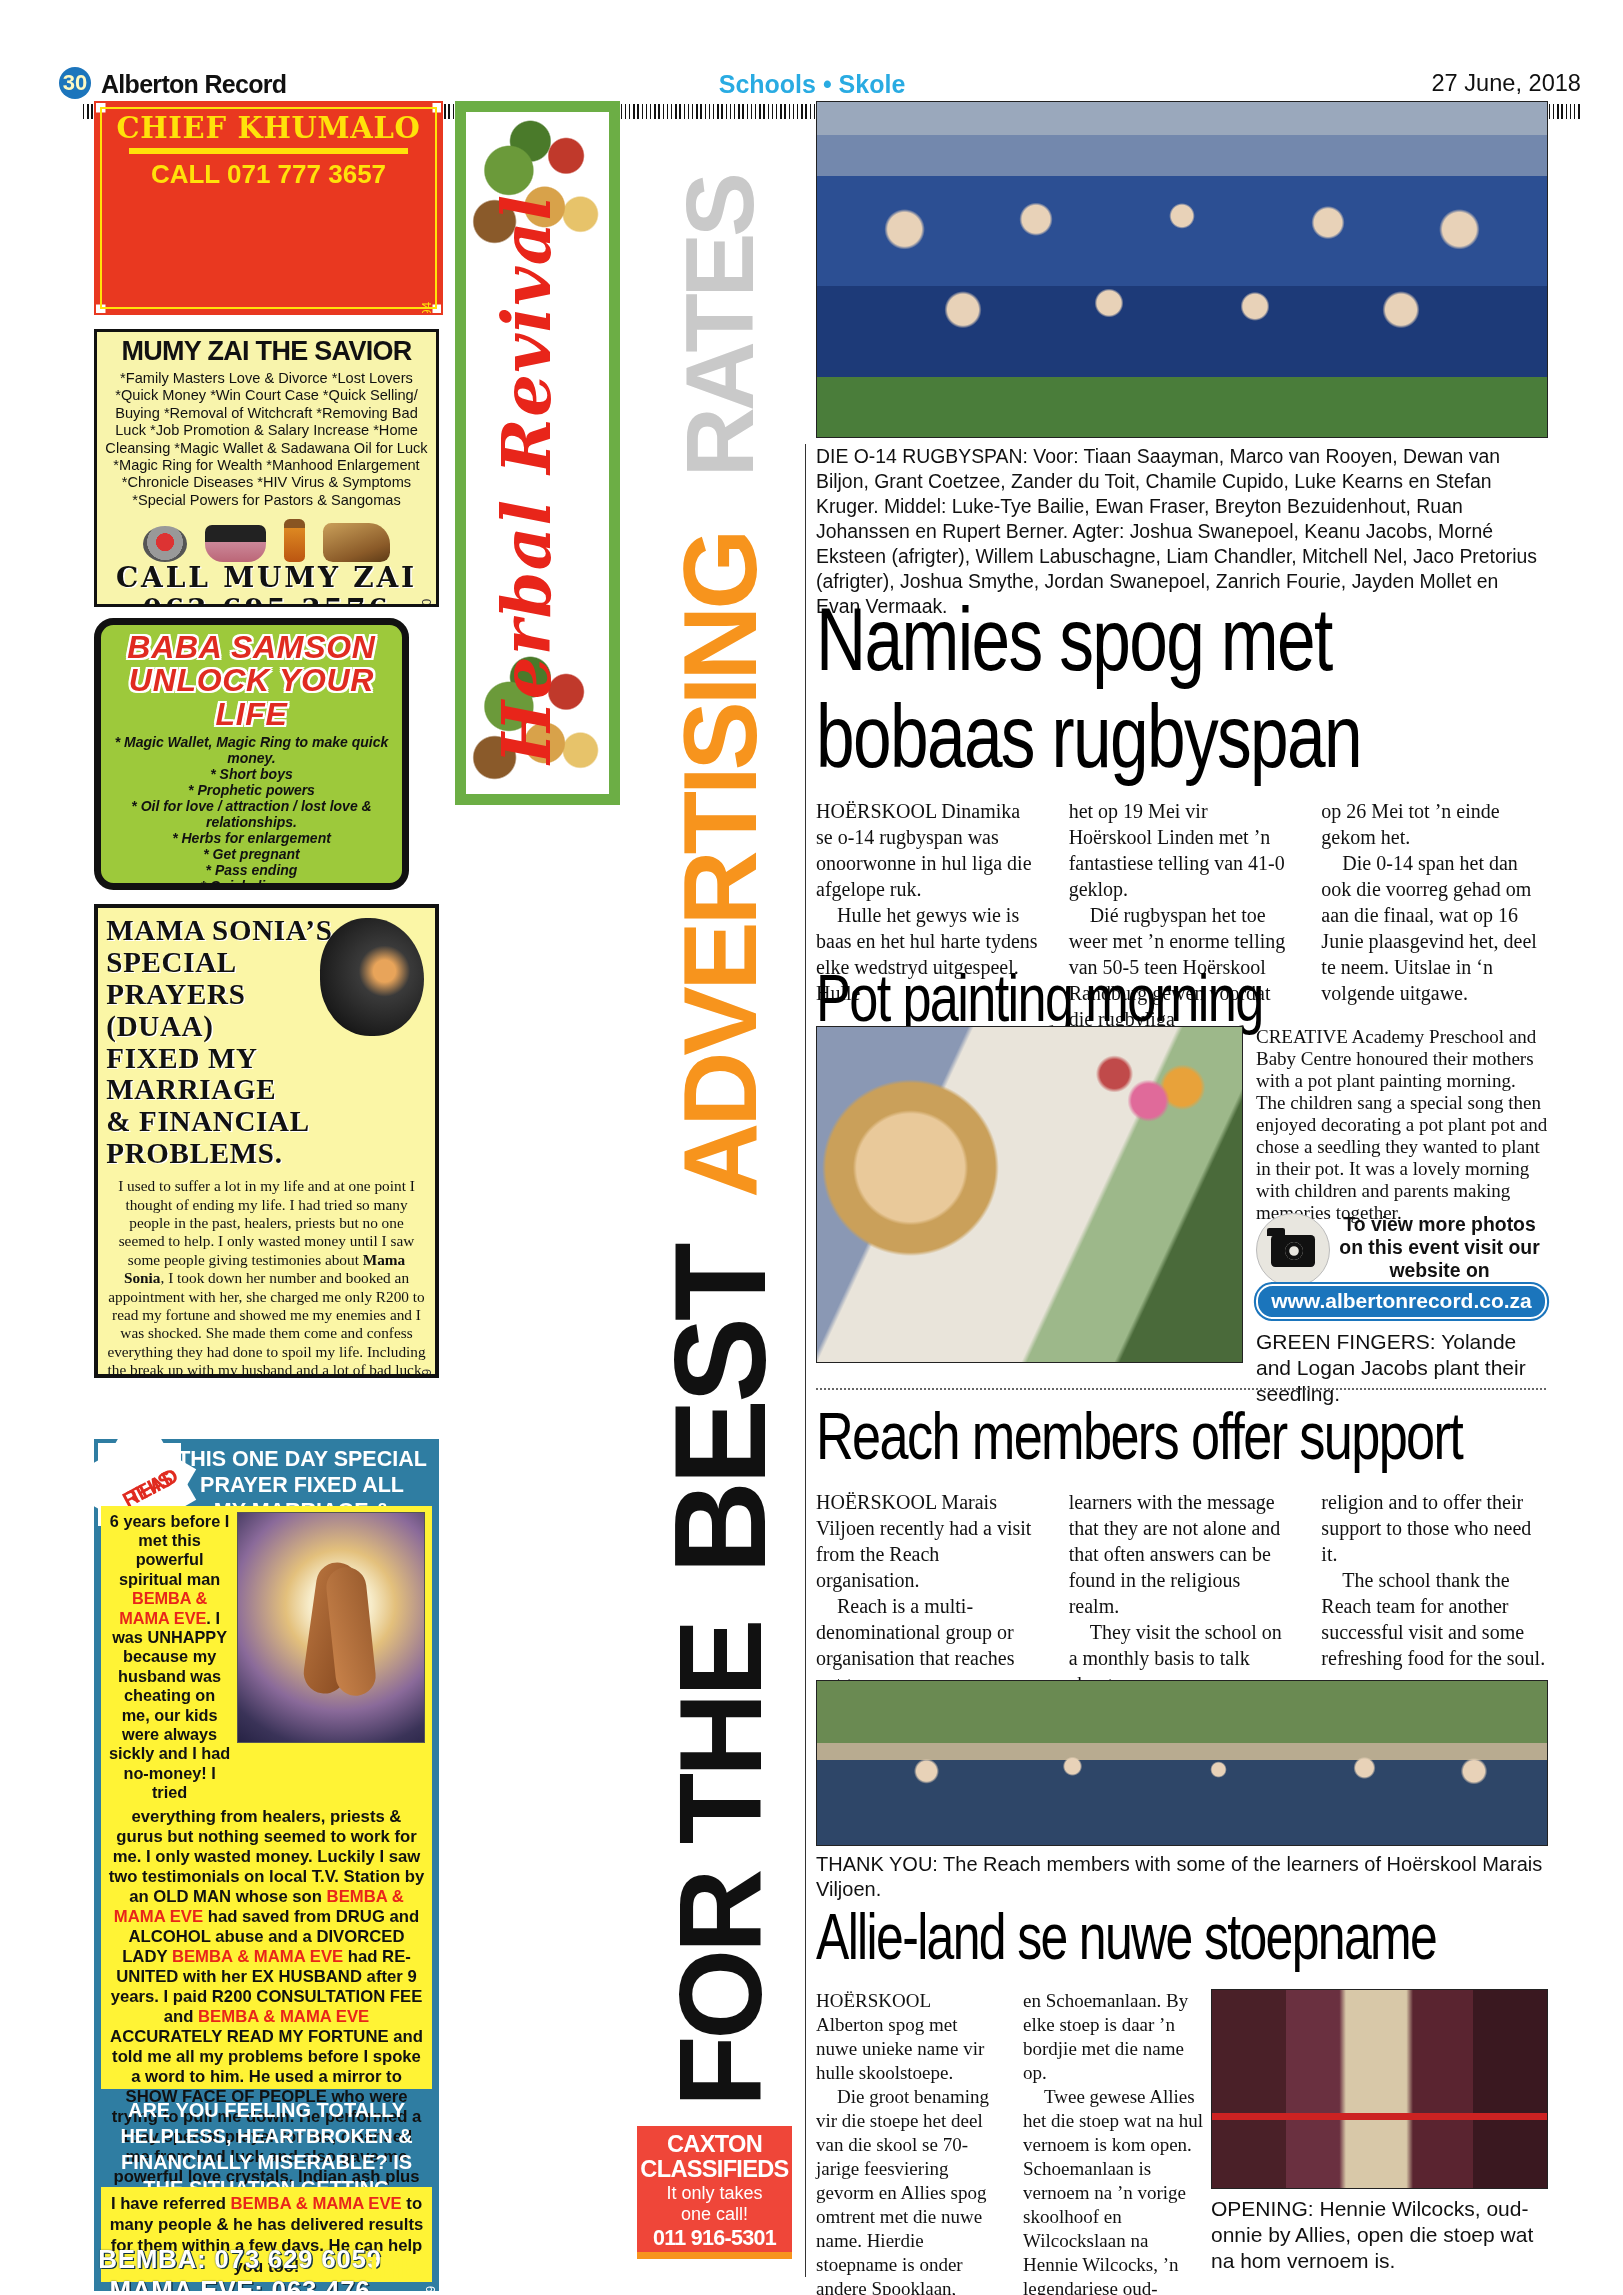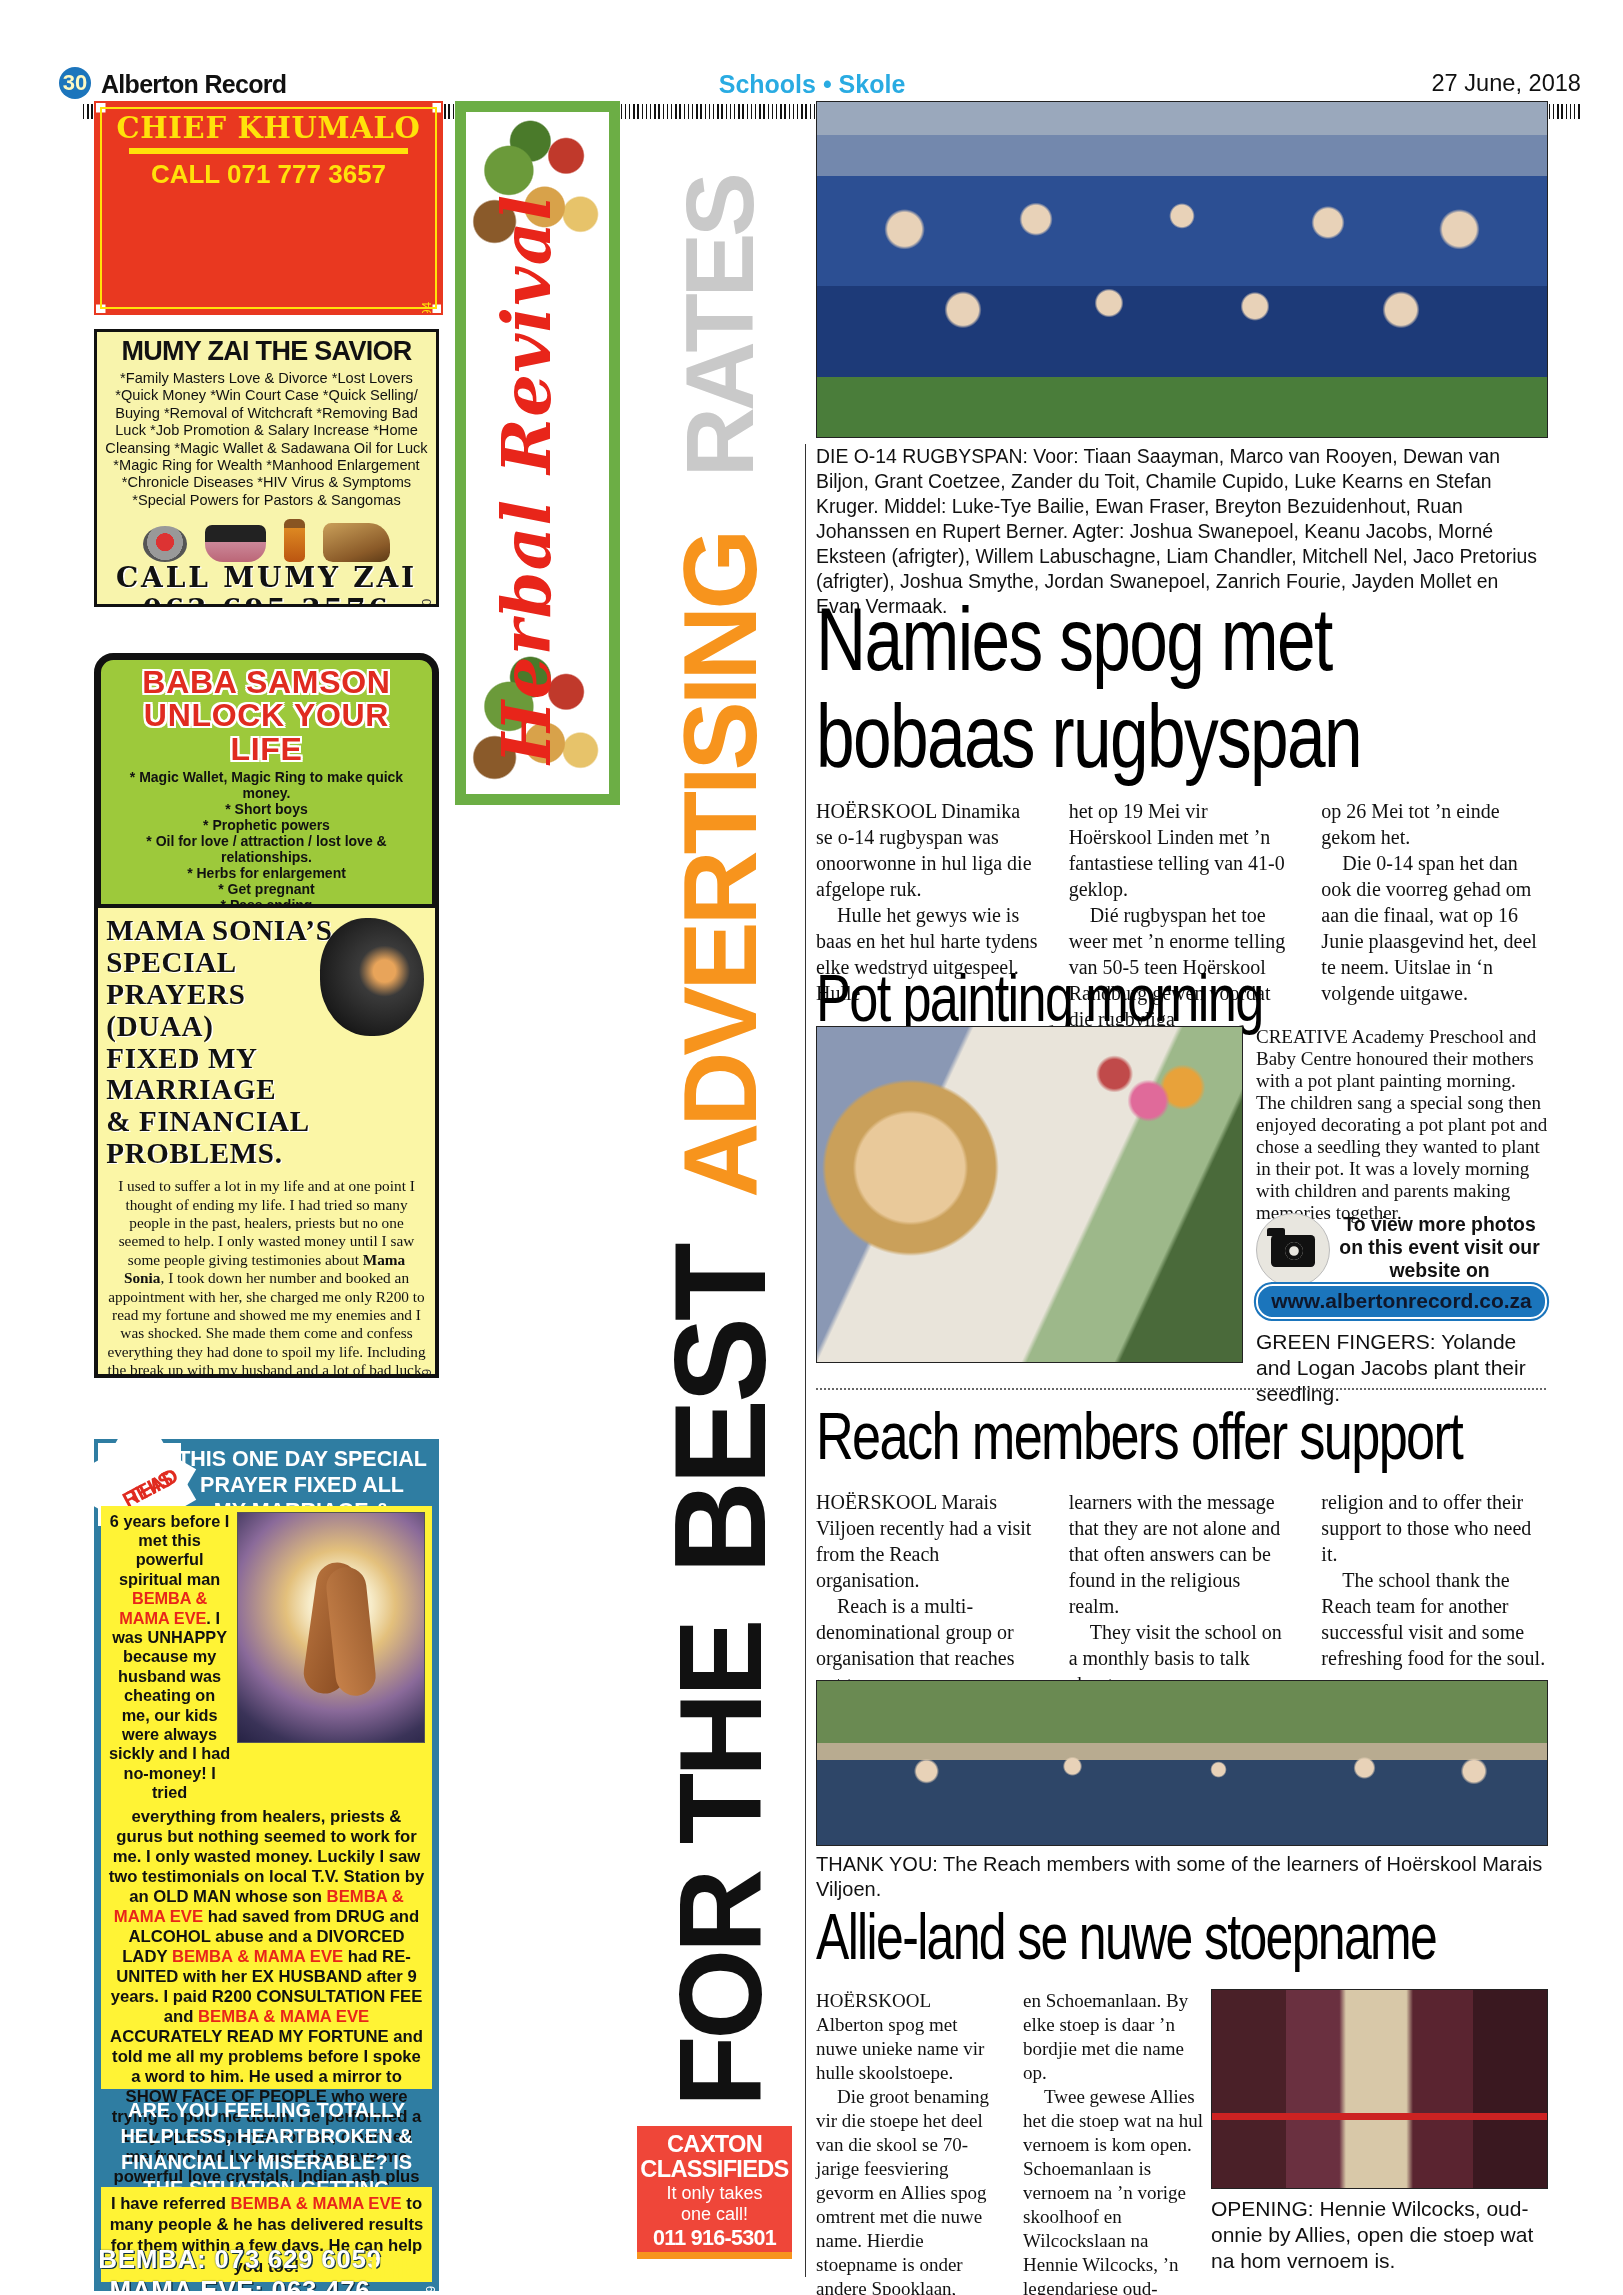--- a/index.html
+++ b/index.html
@@ -49,22 +49,22 @@
   .mumy-body{font-size:14.6px;line-height:17.4px;text-align:center;margin-top:2.8px;}
   .mumy-prods{display:flex;justify-content:center;align-items:flex-end;gap:18px;height:50px;margin-top:2.8px;}
   .prod-ring{width:44px;height:36px;border-radius:50%;background:radial-gradient(circle at 50% 45%,#d33 0 30%,#999 31% 60%,#555 61%);}
   .prod-bowl{width:61px;height:37px;border-radius:7px 7px 18px 18px;background:linear-gradient(180deg,#222 0 45%,#c89 46%,#b67 100%);}
   .prod-bottle{width:21px;height:43px;border-radius:5.6px;background:linear-gradient(180deg,#852 0 20%,#d82 21%,#b51 100%);}
   .prod-wallet{width:67px;height:39px;border-radius:8.3px 21px 9.7px 9.7px;background:linear-gradient(160deg,#caa05a,#8a5a28 70%,#5c3a16);}
   .mumy-call{font-family:"DejaVu Serif",serif;font-weight:bold;font-size:28px;text-align:center;line-height:1.15;
              letter-spacing:2.8px;color:#111;text-shadow:1.4px 1.4px 0 #fff;}
 
   
-  .baba{left:94px;top:653px;width:345px;height:272px;background:#9DC93B;border:7px solid #111;border-radius:19.4px;
-        box-sizing:border-box;color:#111;overflow:hidden;padding:5.6px 5.6px;}
+  .baba{left:94px;top:618px;width:315px;height:272px;background:#9DC93B;border:7px solid #111;border-radius:19.4px;
+        box-sizing:border-box;color:#111;overflow:hidden;padding:5.6px 5.6px;font-style:italic;}
   .baba-title{color:#E02B20;font-weight:bold;font-size:32px;text-align:center;line-height:1.05;letter-spacing:0.7px;
               text-shadow:-2.1px -2.1px 0 #fff,2.1px -2.1px 0 #fff,-2.1px 2.1px 0 #fff,2.1px 2.1px 0 #fff,0 2.1px 0 #fff,0 -2.1px 0 #fff,2.1px 0 0 #fff,-2.1px 0 0 #fff;}
   .baba-bullets{list-style:none;margin:2.8px 0 0 0;padding:0;font-weight:bold;font-size:14px;line-height:16px;text-align:center;}
 
   
   .sonia{left:94px;top:904px;width:345px;height:474px;background:#FBF6A6;border:4.2px solid #111;
          box-sizing:border-box;color:#111;overflow:hidden;padding:7px 8.3px;}
   .sonia-title{font-family:"Liberation Serif",serif;font-weight:bold;font-size:29px;line-height:1.1;letter-spacing:0.7px;
                text-shadow:1.4px 1.4px 0 #fff;}
   .sonia-ring{position:absolute;right:11px;top:9.7px;width:104px;height:118px;border-radius:46% 54% 50% 50%;
@@ -168,21 +168,21 @@
   
   .pot-text{left:1256px;top:1026px;width:292px;}
   .pot-text .serifbody{font-size:19px;line-height:22px;}
   .promo{left:1256px;top:1213px;width:292px;height:89px;}
   .promo-badge{position:absolute;left:0;top:0;width:72px;height:72px;border-radius:50%;background:#e8e6df;border:0.7px solid #bbb;}
   .cam{position:absolute;left:14px;top:21px;width:44px;height:32px;background:#111;border-radius:4.2px;}
   .cam:before{content:"";position:absolute;left:-4.2px;top:-7px;width:18px;height:8.3px;background:#111;border-radius:2.1px 2.1px 0 0;}
   .cam:after{content:"";position:absolute;left:14px;top:7px;width:18px;height:18px;border-radius:50%;background:#e8e6df;box-shadow:inset 0 0 0 4.2px #111;}
   .promo-text{position:absolute;left:76px;top:0;width:215px;font-weight:bold;font-size:19.4px;line-height:23px;text-align:center;}
   .promo-pill{position:absolute;left:0;top:71px;width:287px;height:30.5px;background:#1B75BC;border:2.1px solid #fff;
-      box-shadow:0 0 0 2.1px #1B75BC;border-radius:16.7px;color:#0f172a;font-weight:bold;font-size:21px;
+      box-shadow:0 0 0 2.1px #1B75BC;border-radius:16.7px;color:#ffffff;font-weight:bold;font-size:21px;
       display:flex;align-items:center;justify-content:center;}
 
   .dotted-rule{left:816px;top:1388px;width:730px;border-top:2.8px dotted #666;}
   .colrule{left:805px;top:444px;height:1833px;}
 
   
   .h-namies{left:816px;top:591px;font-size:89px;line-height:97px;}
   .h-pot{left:816px;top:963px;font-size:67px;line-height:69px;}
   .h-reach{left:816px;top:1401px;font-size:67px;line-height:69px;}
   .h-allie{left:816px;top:1903px;font-size:64px;line-height:68px;}

